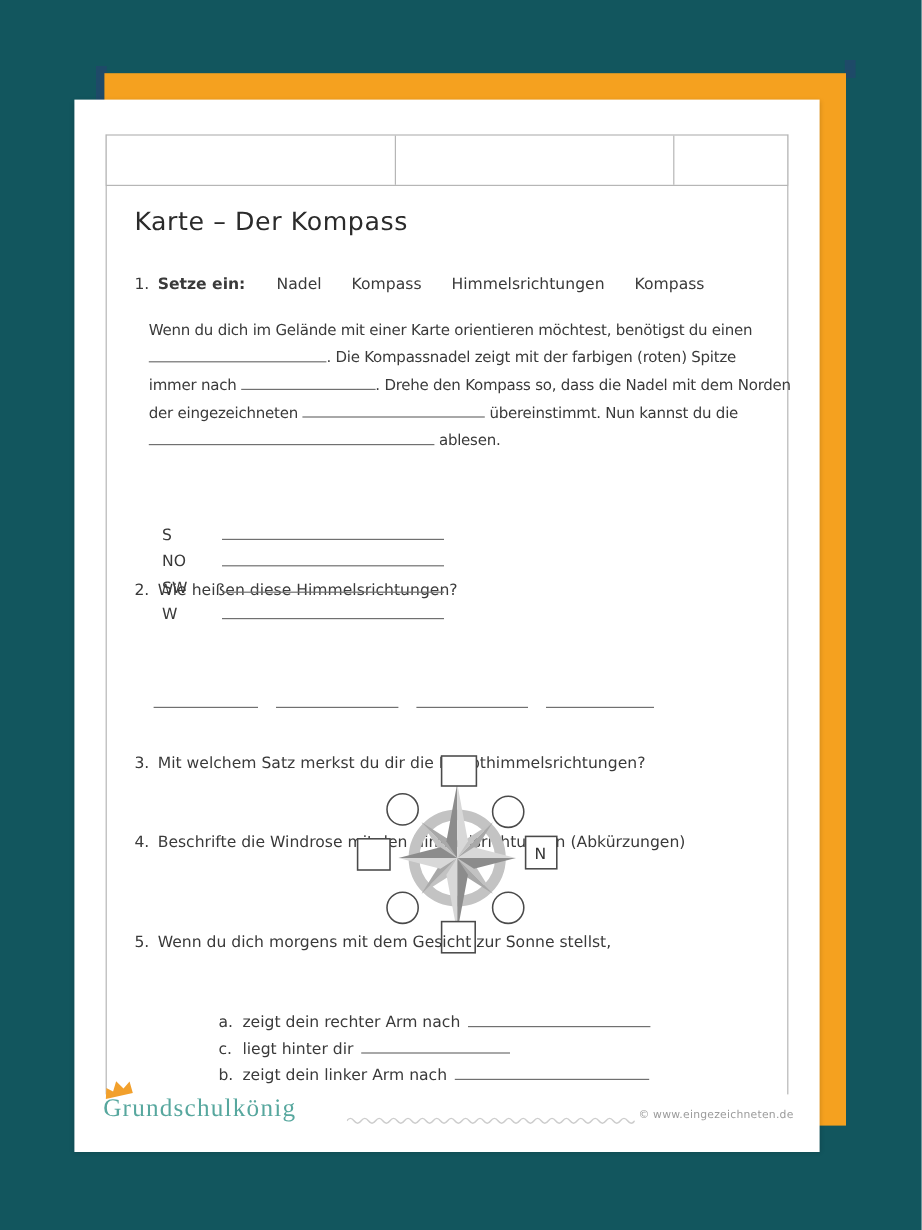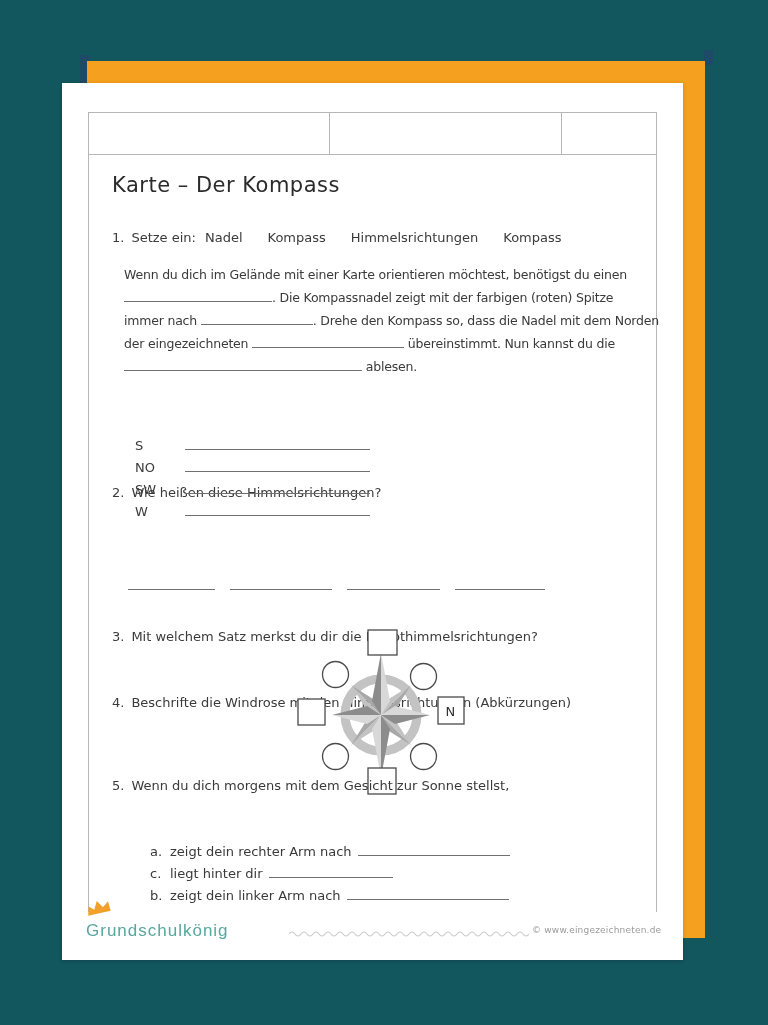--- a/index.html
+++ b/index.html
@@ -18,48 +18,48 @@
                  border:1px solid #b6b6b6; display:flex; background:#fff; }
   .header-cell { height:100%; border-right:1px solid #b6b6b6; }
   .header-cell:nth-child(1){ width:242px; }
   .header-cell:nth-child(2){ width:233px; }
   .header-cell:nth-child(3){ width:94px; border-right:none; }
 
   .title { position:absolute; left:50px; top:90px; font-size:21px; letter-spacing:.5px; color:#2b2b2b; }
 
   .q1-line { position:absolute; left:50px; top:147px; font-size:13px; display:flex; align-items:baseline; white-space:nowrap; }
   .q1-line .qnum { margin-right:7px; }
-  .q1-line .qlabel { margin-right:9px; }
+  .q1-line .qlabel { margin-right:26px;font-weight:bold; }
   .q1-line .word { margin-right:25px; }
 
   .paragraph { position:absolute; left:62px; top:184px; font-size:12.5px; letter-spacing:-0.2px; width:525px; }
   .pline { height:23px; white-space:nowrap; }
 
   .blank { display:inline-block; border-bottom:1px solid #707070; height:12px; vertical-align:baseline; }
 
   .q-heading { position:absolute; font-size:13px; white-space:nowrap; }
   .q-heading .qnum { margin-right:7px; }
 
   .q2-rows { position:absolute; left:73px; top:355px; font-size:13px; }
   .q2row { height:22px; }
   .q2row .abbr { display:inline-block; width:50px; }
 
   .q3-blanks { position:absolute; left:66px; top:495px; display:flex; column-gap:15px; }
 
   .figure { position:absolute; left:219px; top:542px; width:200px; height:180px; }
 
   .q5-items { position:absolute; left:88px; top:761px; font-size:13px; }
-  .q5row { height:22px; white-space:nowrap; }
+  .q5row { height:22px; white-space:nowrap;margin-left:32px; }
   .q5row .letter { display:inline-block; width:20px; }
   .q5row .blank { margin-left:6px; }
 
   .footer { position:absolute; left:22px; top:818px; width:580px; height:50px; }
   .crown { position:absolute; left:0px; top:-2px; }
-  .logo-text { position:absolute; left:2px; top:20px; font-family:Liberation Sans, sans-serif;
-               font-size:17px; letter-spacing:1px; color:#57a79e; }
+  .logo-text { position:absolute; left:2px; top:10px; font-family:Liberation Serif, serif;
+               font-size:21px; letter-spacing:1px; color:#57a79e; }
   .wavy { position:absolute; left:205px; top:28px; }
   .copyright { position:absolute; left:448px; top:24px; font-size:9px; color:#9b9b9b; letter-spacing:.2px; }
 </style>
 </head>
 <body style="background: rgb(18, 86, 94);">
 
 <div class="sheet-navy-left" style="background: rgb(30, 74, 104);"></div>
 <div class="sheet-navy-right" style="background: rgb(30, 74, 104);"></div>
 <div class="sheet-orange" style="background: rgb(245, 161, 31);"></div>
 

